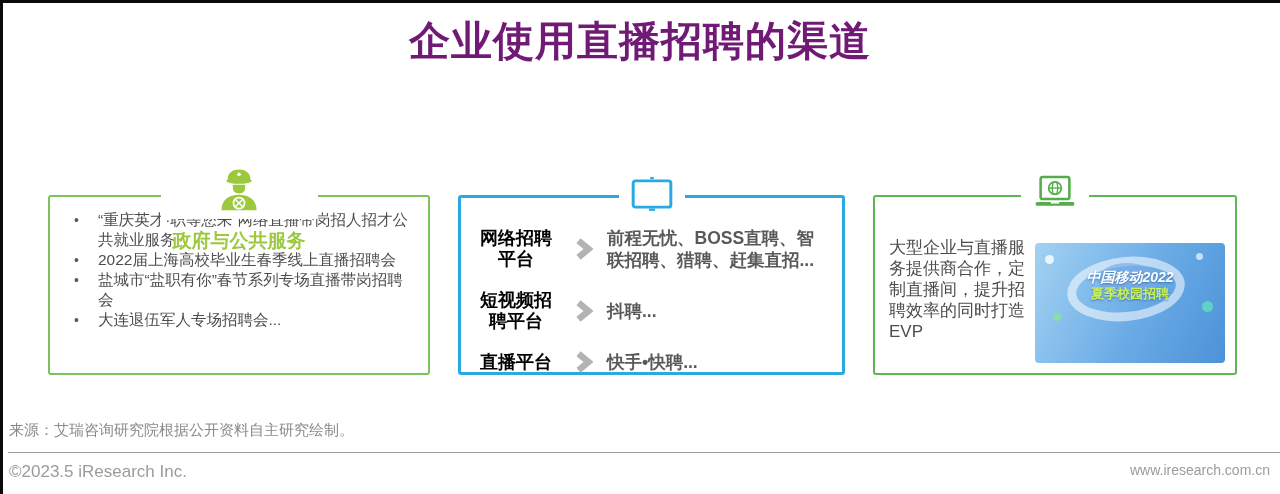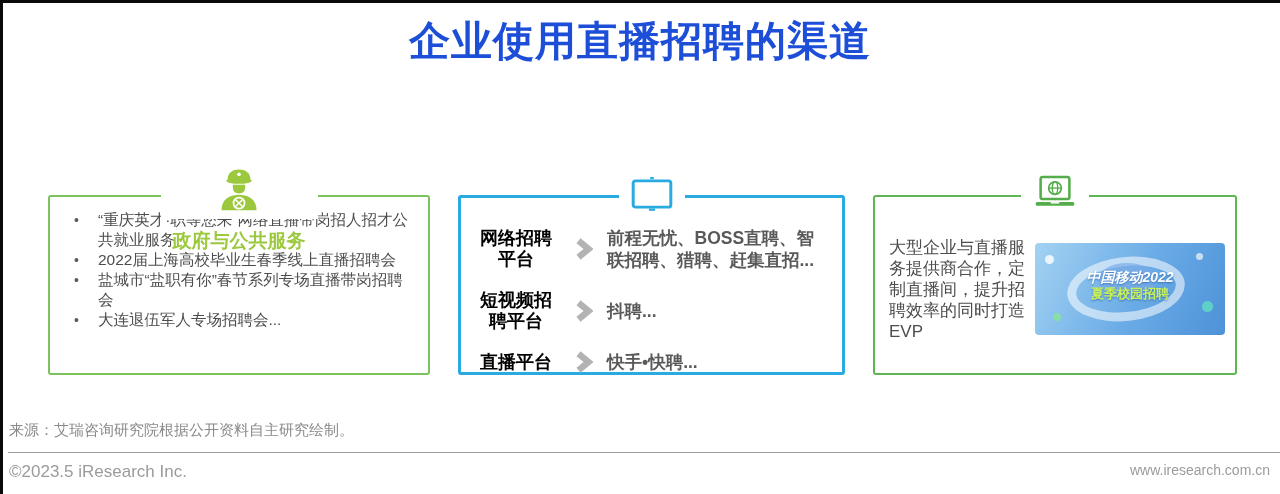--- a/index.html
+++ b/index.html
@@ -7,21 +7,21 @@
     width:1280px;height:494px;position:relative;overflow:hidden;
     font-family:"Liberation Sans","DejaVu Sans",sans-serif;
     -webkit-font-smoothing:antialiased;
   }
   
   .edge-top{position:absolute;left:0;top:0;width:1280px;height:3px;background:#0a0a0a;}
   .edge-left{position:absolute;left:0;top:0;width:3px;height:494px;background:#0a0a0a;}
 
   .main-title{
     position:absolute;left:0;top:14px;width:1280px;text-align:center;
-    font-size:41px;font-weight:800;color:#1d4ed8;letter-spacing:1px;
+    font-size:41px;font-weight:800;color:#701a75;letter-spacing:1px;
   }
 
   
   .panel{position:absolute;top:195px;height:180px;border-radius:3px;background:#fff;box-sizing:border-box;}
   .panel-gov{left:48px;width:382px;border:2px solid #7CC35E;}
   .panel-plat{left:458px;width:387px;border:3px solid #29ABE2;}
   .panel-corp{left:873px;width:364px;border:2px solid #5FB554;}
 
   .panel-header{
     position:absolute;left:0;right:0;top:0;transform:translateY(-50%);
@@ -53,21 +53,21 @@
   }
   .plat-chevron{flex:0 0 18px;margin:0 14px 0 16px;display:flex;align-items:center;}
   .plat-value{flex:1;max-width:230px;font-size:17.5px;font-weight:700;color:#595959;line-height:22px;}
 
   
   .corp-desc{
     position:absolute;left:14px;top:40px;width:150px;
     font-size:17px;color:#4d4d4d;line-height:21px;
   }
   .poster{
-    position:absolute;left:160px;top:46px;width:190px;height:92px;border-radius:4px;overflow:hidden;
+    position:absolute;left:160px;top:46px;width:190px;height:120px;border-radius:4px;overflow:hidden;
     background:linear-gradient(115deg,#a3d2f2 0%,#6aabe6 55%,#4d92d8 100%);
   }
   .poster-ring{
     position:absolute;left:32px;top:14px;width:118px;height:64px;border-radius:50%;
     border:9px solid rgba(255,255,255,0.55);box-sizing:border-box;transform:rotate(-6deg);
   }
   .poster-core{
     position:absolute;left:63px;top:20px;width:58px;height:34px;border-radius:50%;
     background:rgba(120,170,230,0.65);
   }

